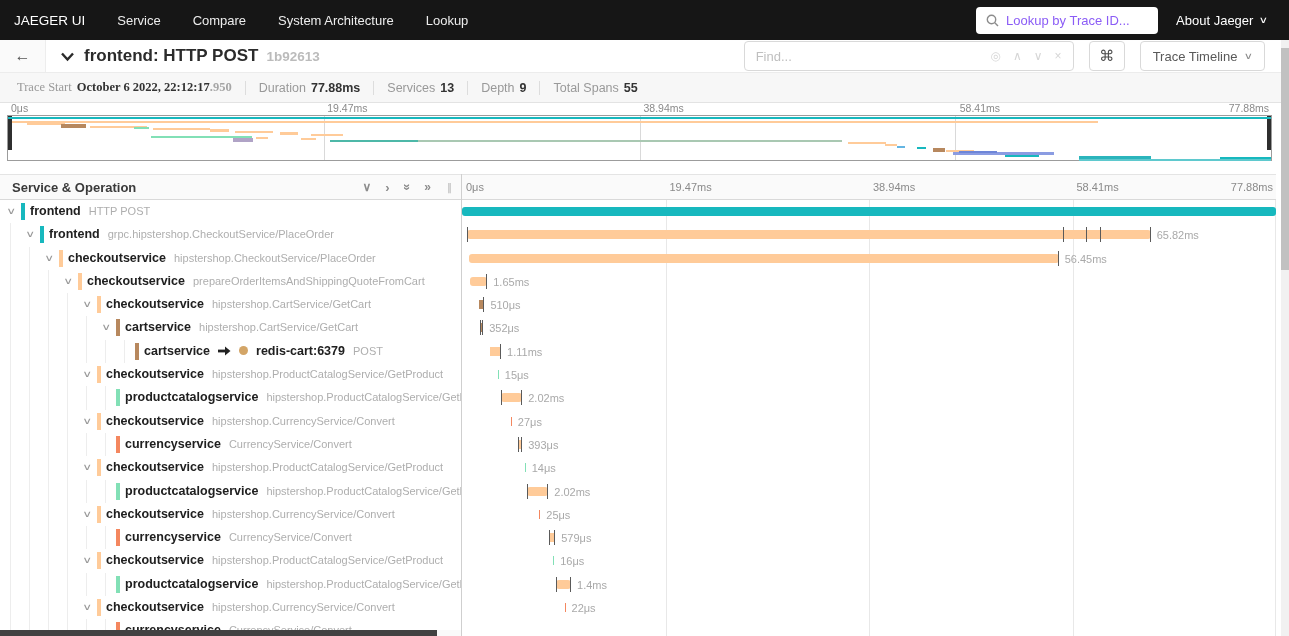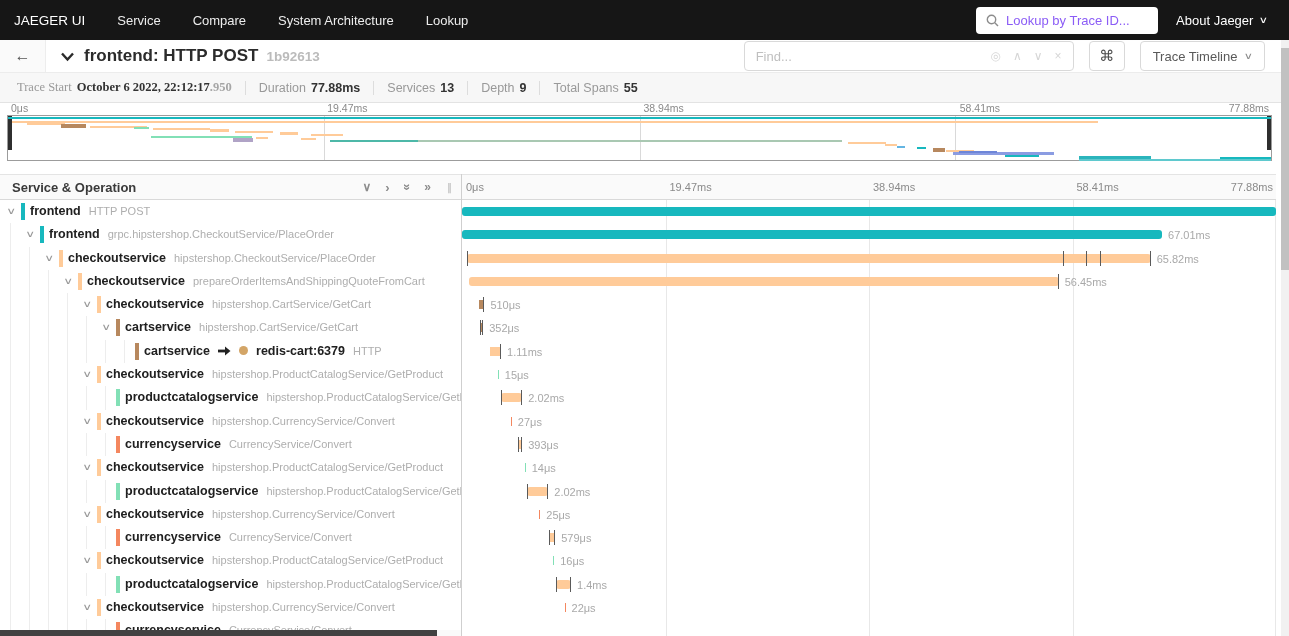--- a/index.html
+++ b/index.html
@@ -302,21 +302,21 @@
         <div class="tlabel" style="left:144px">
           <span class="sname">cartservice</span>
           <div class="arrow-ic">
             <svg width="13" height="10" viewBox="0 0 13 10">
               <rect x="0" y="3.6" width="7" height="2.8" fill="#222"></rect>
               <polygon points="7,0.6 12.5,5 7,9.4" fill="#222"></polygon>
             </svg>
           </div>
           <div class="peer-dot" style="background:#D3A567"></div>
           <span class="sname">redis-cart:6379</span>
-          <span class="oname">HTTP</span>
+          <span class="oname">POST</span>
         </div>
       </div>
       <div class="trow">
         <div class="guide" style="left:10px"></div>
         <div class="guide" style="left:29px"></div>
         <div class="guide" style="left:48px"></div>
         <div class="guide" style="left:67px"></div>
         <div class="rchev" style="left:84px">∨</div>
         <div class="cbar" style="left:97px;background:#FFCB99"></div>
         <div class="tlabel" style="left:106px">
@@ -478,38 +478,39 @@
       <div class="tick" style="left:calc(25% + 4px);top:6px">19.47ms</div>
       <div class="tick" style="left:calc(50% + 4px);top:6px">38.94ms</div>
       <div class="tick" style="left:calc(75% + 4px);top:6px">58.41ms</div>
       <div class="tick" style="right:3px;text-align:right;top:6px">77.88ms</div>
     </div>
   <div class="bar-rows">
       <div class="brow">
         <div class="bar" style="left:0%;width:100%;background:#17B8BE;border-radius:3px;"></div>
       </div>
       <div class="brow">
-        <div class="bar" style="left:0%;width:86%;background:#17B8BE;border-radius:3px;"></div>
-        <div class="blabel" style="left:calc(86% + 6px)">67.01ms</div>
-      </div>
-      <div class="brow">
         <div class="bar" style="left:0.6%;width:84%;background:#FFCB99;border-radius:3px;"></div>
         <div class="cap" style="left:0.6%"></div>
         <div class="cap" style="left:calc(84.6% - 1px)"></div>
         <div class="cap" style="left:73.8%"></div>
         <div class="cap" style="left:76.7%"></div>
         <div class="cap" style="left:78.4%"></div>
         <div class="blabel" style="left:calc(84.6% + 6px)">65.82ms</div>
       </div>
       <div class="brow">
         <div class="bar" style="left:0.8%;width:72.5%;background:#FFCB99;border-radius:3px;"></div>
         <div class="cap" style="left:calc(73.3% - 1px)"></div>
         <div class="blabel" style="left:calc(73.3% + 6px)">56.45ms</div>
       </div>
       <div class="brow">
+        <div class="bar" style="left:1%;width:2.1%;background:#FFCB99;border-radius:3px;"></div>
+        <div class="cap" style="left:calc(3.1% - 1px)"></div>
+        <div class="blabel" style="left:calc(3.1% + 6px)">1.65ms</div>
+      </div>
+      <div class="brow">
         <div class="bar" style="left:2.1%;width:0.65%;background:#B7885E;border-radius:0;"></div>
         <div class="cap" style="left:calc(2.75% - 1px)"></div>
         <div class="blabel" style="left:calc(2.75% + 6px)">510μs</div>
       </div>
       <div class="brow">
         <div class="bar" style="left:2.15%;width:0.45%;background:#B7885E;border-radius:0;"></div>
         <div class="cap" style="left:2.15%"></div>
         <div class="cap" style="left:calc(2.6% - 1px)"></div>
         <div class="blabel" style="left:calc(2.6% + 6px)">352μs</div>
       </div>

